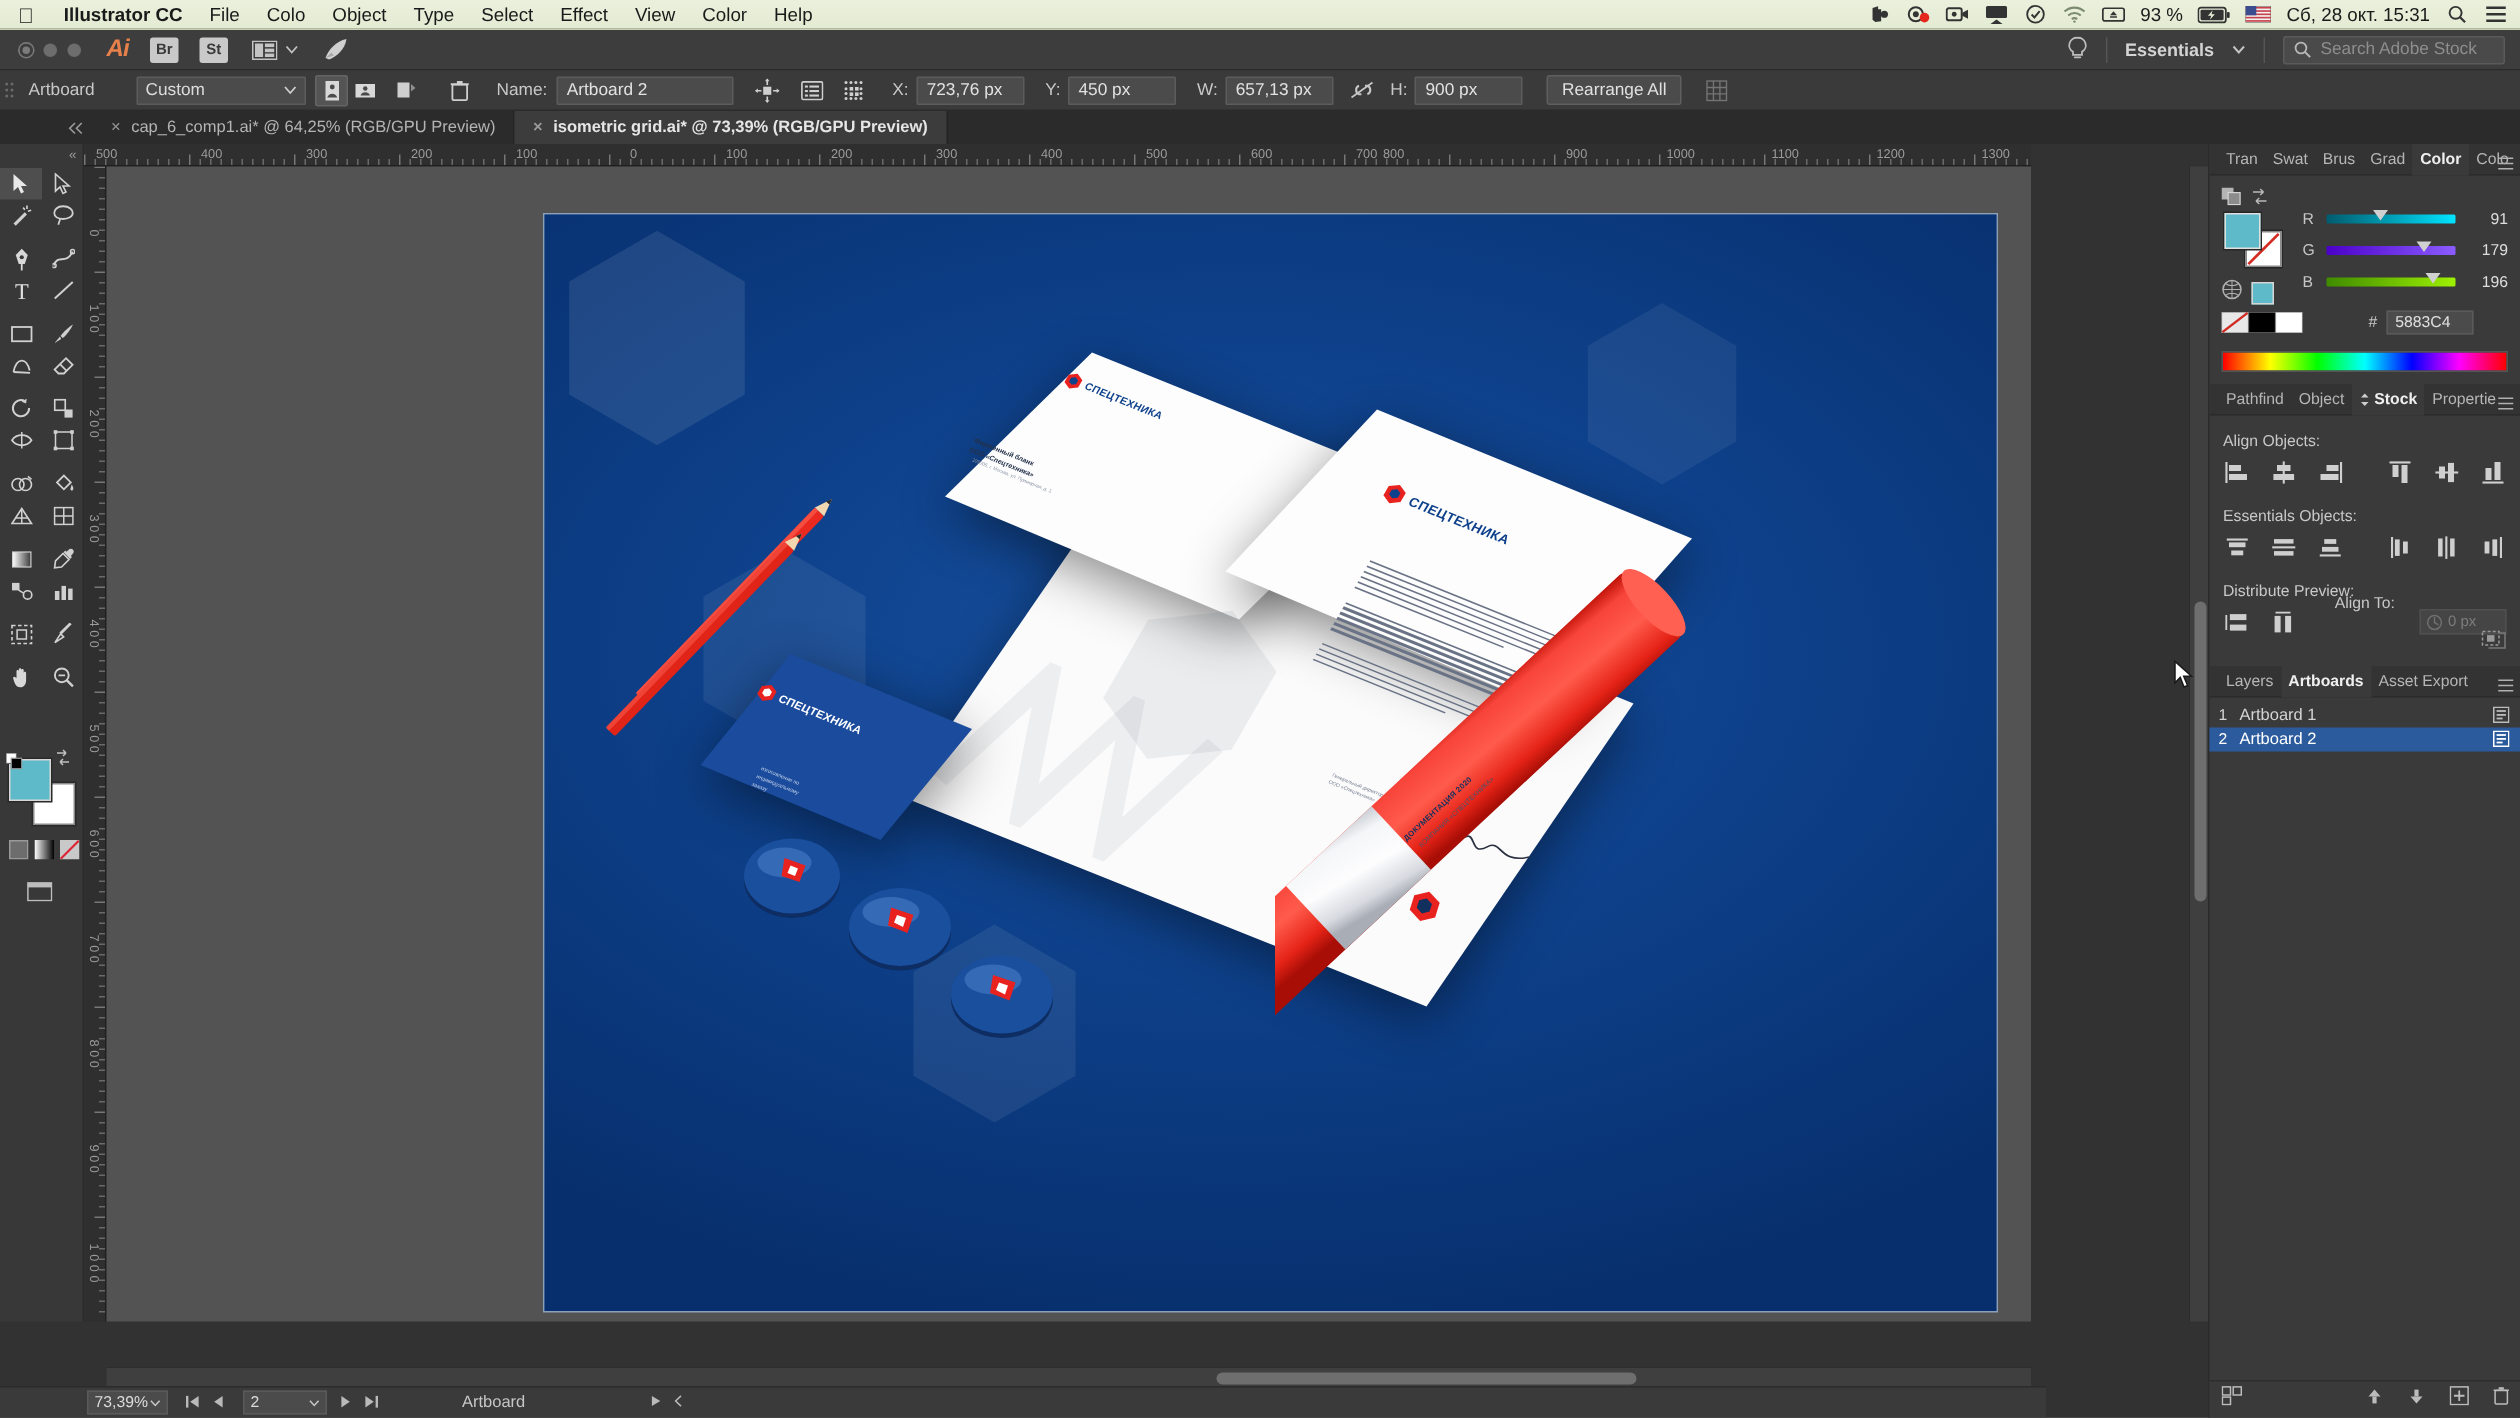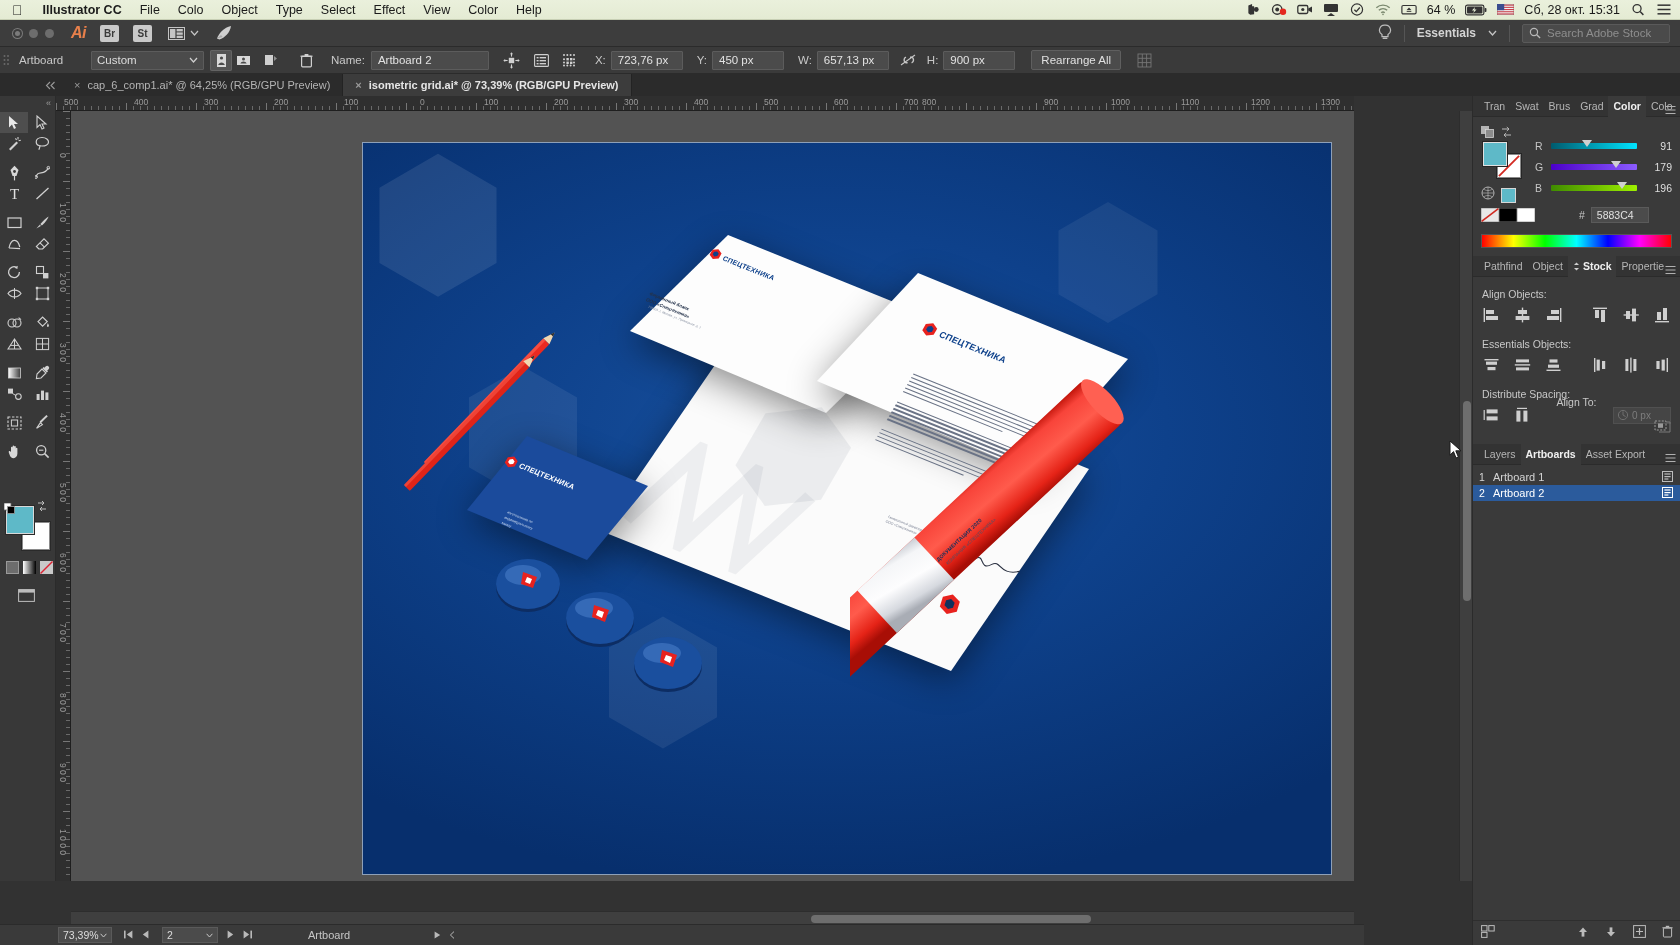--- a/index.html
+++ b/index.html
@@ -206,21 +206,21 @@
   .nonewhite { display: flex; }
   .hexfield { margin-left: auto; background: #4b4b4b; border: 1px solid #5a5a5a; height: 16px; display: flex; align-items: center; padding: 0 5px; font-size: 10.5px; color: #e0e0e0; }
   .spectrum { margin: 7px 8px 0 8px; height: 14px; border: 1px solid #555;
     background: linear-gradient(90deg,#ff0000,#ffff00,#00ff00,#00ffff,#0000ff,#ff00ff,#ff0000); }
 
   .alignpanel { padding: 6px 9px 8px 9px; }
   .ap-h { font-size: 10.5px; color: #c8c8c8; margin: 5px 0 6px 0; }
   .ap-rowgrid { display: flex; justify-content: space-between; align-items: center; }
   .ap-group { display: flex; gap: 13px; }
   .apbtn { width: 18px; height: 18px; display: flex; align-items: center; justify-content: center; }
-  .ap-spacing-row { display: flex; align-items: center; justify-content: space-between; }
+  .ap-spacing-row { display: flex; align-items: flex-start; justify-content: space-between; }
   .ap-spfield { background: #454545; border: 1px solid #505050; height: 17px; width: 58px; display:flex; align-items:center; gap:3px; padding: 0 3px; color: #7d7d7d; font-size: 10px; }
   .ap-alignto { font-size: 10.5px; color: #c8c8c8; }
 
   .artboardpanel { }
   .ab-row {
     display: flex; align-items: center; height: 16px; font-size: 11px; color: #d4d4d4;
     padding: 0 6px;
   }
   .ab-row.sel { background: #2b5b9c; color: #fff; }
   .ab-num { width: 14px; font-size: 10.5px; }
@@ -294,21 +294,21 @@
             <circle cx="9" cy="12" r="0.9" fill="#7c8a70"></circle>
           </svg>
       </span>
       <span class="ic">
         <svg class="sicon" viewBox="0 0 18 13">
             <rect x="1" y="2" width="16" height="9.5" rx="1.5" fill="none" stroke="#333" stroke-width="1.3"></rect>
             <path d="M9 4.2 L11.6 7.2 L6.4 7.2z" fill="#333"></path>
             <rect x="6.4" y="8" width="5.2" height="1.1" fill="#333"></rect>
           </svg>
       </span>
-      <span class="txt">64 %</span>
+      <span class="txt">93 %</span>
       <span class="ic">
         <svg style="width:22px;height:12px" viewBox="0 0 24 12">
             <rect x="0.6" y="0.6" width="20" height="10.8" rx="2" fill="none" stroke="#333" stroke-width="1.3"></rect>
             <rect x="2.2" y="2.2" width="16.8" height="7.6" rx="1" fill="#333"></rect>
             <path d="M11 2.6 L7.6 6.6 L10 6.6 L9 9.4 L12.6 5.4 L10.2 5.4z" fill="#e8f0d8"></path>
             <rect x="21.4" y="3.8" width="2" height="4.4" rx="0.8" fill="#333"></rect>
           </svg>
       </span>
       <span class="ic">
         <svg style="width:17px;height:11px" viewBox="0 0 17 11">
@@ -1594,21 +1594,21 @@
             <span class="apbtn">
                 <svg width="17" height="16" viewBox="0 0 17 16">
                   <rect x="2.4" y="4" width="3.2" height="8" fill="#cfcfcf"></rect>
                   <rect x="7.6" y="2.6" width="3.2" height="11" fill="#cfcfcf"></rect>
                   <rect x="12.6" y="1" width="1.4" height="14" fill="#cfcfcf"></rect>
                 </svg>
               </span>
           </div>
         </div>
 
-        <div class="ap-h" style="margin-top:14px">Distribute Spacing:</div>
+        <div class="ap-h" style="margin-top:14px">Distribute Preview:</div>
         <div class="ap-spacing-row">
           <div class="ap-group">
             <span class="apbtn">
                 <svg width="17" height="16" viewBox="0 0 17 16">
                   <rect x="0.6" y="3" width="1.2" height="10" fill="#cfcfcf"></rect>
                   <rect x="3.6" y="2.4" width="11" height="4" fill="#cfcfcf"></rect>
                   <rect x="3.6" y="9.4" width="11" height="4" fill="#cfcfcf"></rect>
                 </svg>
               </span>
             <span class="apbtn">

